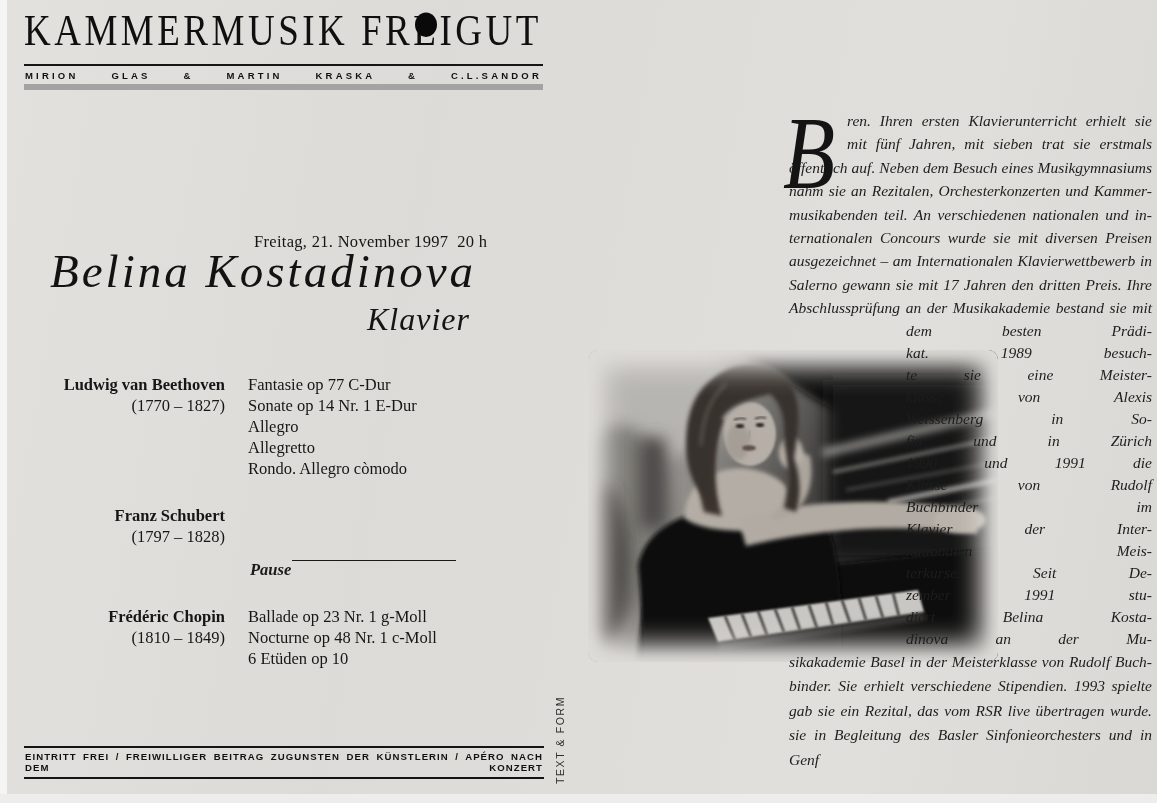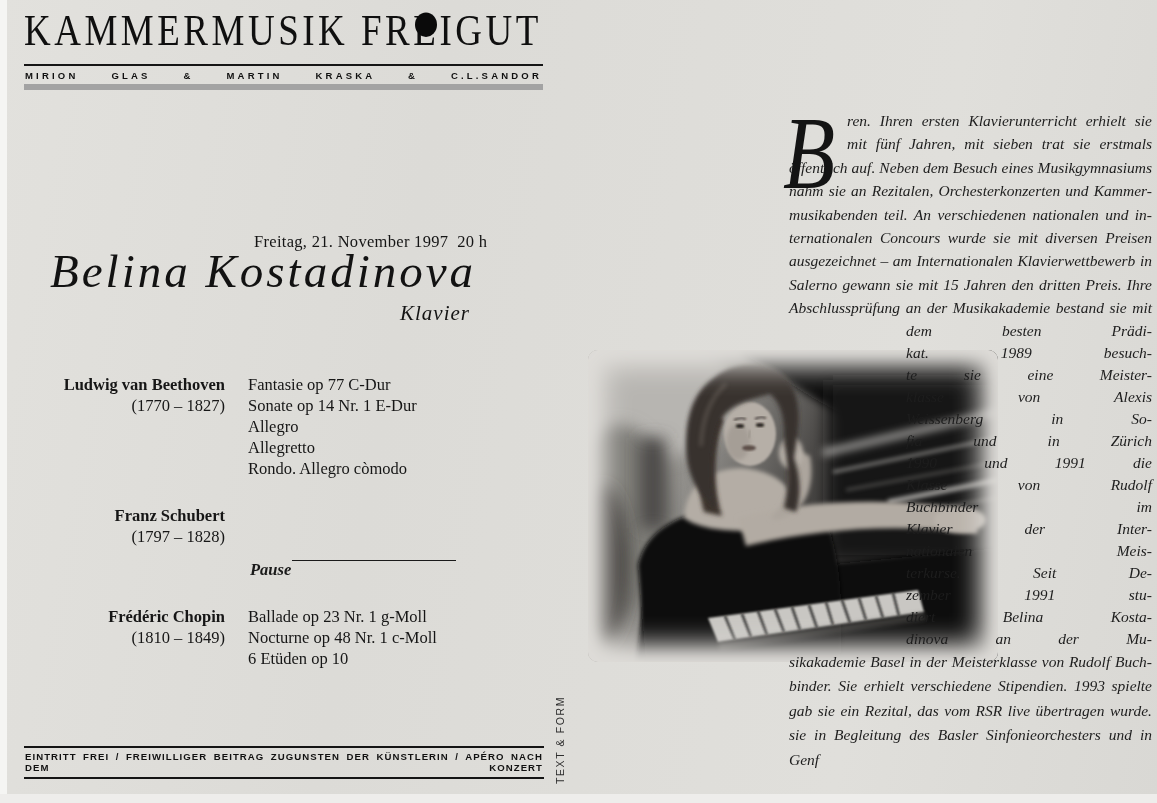--- a/index.html
+++ b/index.html
@@ -32,21 +32,21 @@
   }
 
   
   .date{position:absolute;left:254px;top:232px;font-size:16.5px;letter-spacing:.3px;white-space:pre;color:#151515;}
   .artist{
     position:absolute;left:50px;top:244px;width:500px;
     font-style:italic;font-size:47px;letter-spacing:3px;color:#121212;white-space:nowrap;
   }
   .instrument{
     position:absolute;left:50px;top:301px;width:420px;text-align:right;
-    font-style:italic;font-size:21px;letter-spacing:1px;color:#141414;
+    font-style:italic;font-size:32px;letter-spacing:1px;color:#141414;
   }
 
   
   .section{
     position:absolute;left:55px;width:430px;display:grid;
     grid-template-columns:170px 1fr;column-gap:23px;
     font-size:16.5px;line-height:21px;color:#161616;
   }
   .s1{top:374px}.s2{top:505px}.s3{top:606px}
   .col-left{text-align:right;}
@@ -222,21 +222,21 @@
 
 <div class="bio">
   <span class="dropcap">B</span>
   <div class="bl top indent">ren. Ihren ersten Klavierunterricht erhielt sie</div>
   <div class="bl top indent">mit fünf Jahren, mit sieben trat sie erstmals</div>
   <div class="bl top">öffentlich auf. Neben dem Besuch eines Musikgymnasiums</div>
   <div class="bl top">nahm sie an Rezitalen, Orchesterkonzerten und Kammer-</div>
   <div class="bl top">musikabenden teil. An verschiedenen nationalen und in-</div>
   <div class="bl top">ternationalen Concours wurde sie mit diversen Preisen</div>
   <div class="bl top">ausgezeichnet – am Internationalen Klavierwettbewerb in</div>
-  <div class="bl top">Salerno gewann sie mit 15 Jahren den dritten Preis. Ihre</div>
+  <div class="bl top">Salerno gewann sie mit 17 Jahren den dritten Preis. Ihre</div>
   <div class="bl top">Abschlussprüfung an der Musikakademie bestand sie mit</div>
   <div class="bl side">dem besten Prädi-</div>
   <div class="bl side">kat. 1989 besuch-</div>
   <div class="bl side">te sie eine Meister-</div>
   <div class="bl side">klasse von Alexis</div>
   <div class="bl side">Weissenberg in So-</div>
   <div class="bl side">fia und in Zürich</div>
   <div class="bl side">1990 und 1991 die</div>
   <div class="bl side">Klasse von Rudolf</div>
   <div class="bl side">Buchbinder im</div>

